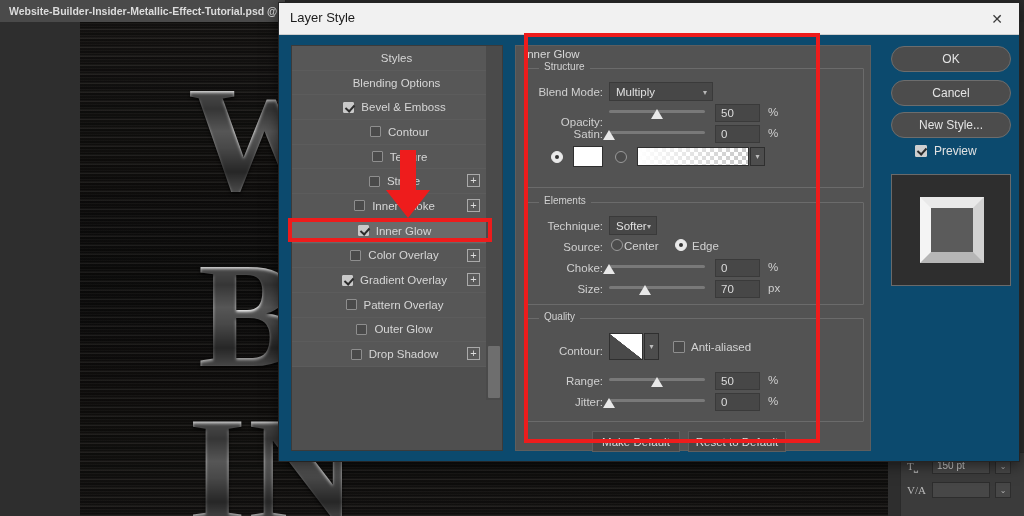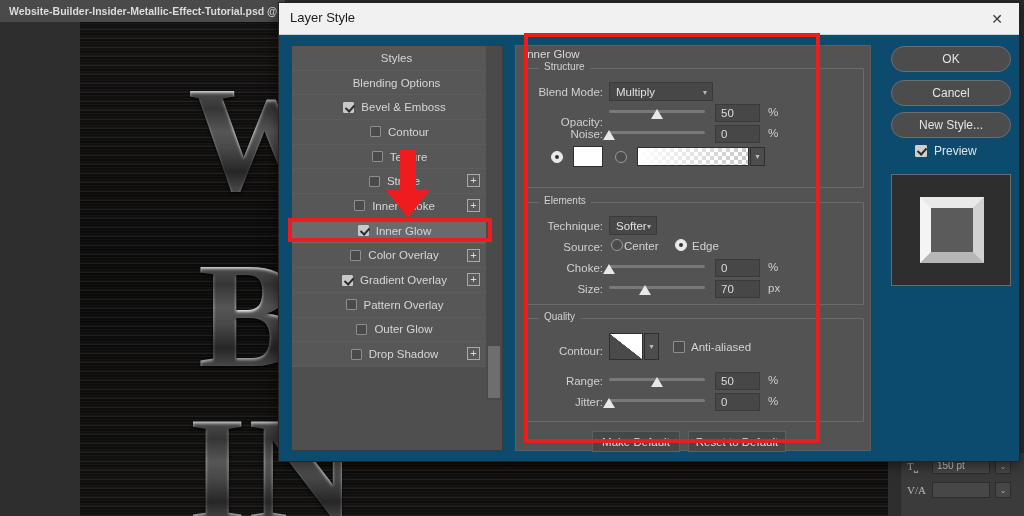--- a/index.html
+++ b/index.html
@@ -399,21 +399,21 @@
         <span class="row-label" style="left:0px; top:38px; width:78px;margin-top:9px;">Opacity:</span>
         <div class="slider" style="left:84px; top:36px; width:96px;">
           <div class="track"></div>
           <div class="knob" style="left: 50%;"></div>
         </div>
         <div class="num" style="left:190px; top:35px;">
           <span>50</span>
         </div>
         <span class="unit" style="left:243px; top:37px;">%</span>
 
-        <span class="row-label" style="left:0px; top:59px; width:78px;">Noise:</span>
+        <span class="row-label" style="left:0px; top:59px; width:78px;">Satin:</span>
         <div class="slider" style="left:84px; top:57px; width:96px;">
           <div class="track"></div>
           <div class="knob" style="left: 0%;"></div>
         </div>
         <div class="num" style="left:190px; top:56px;">
           <span>0</span>
         </div>
         <span class="unit" style="left:243px; top:58px;">%</span>
 
         <div class="radio on" style="left:26px; top:82px;"></div>

